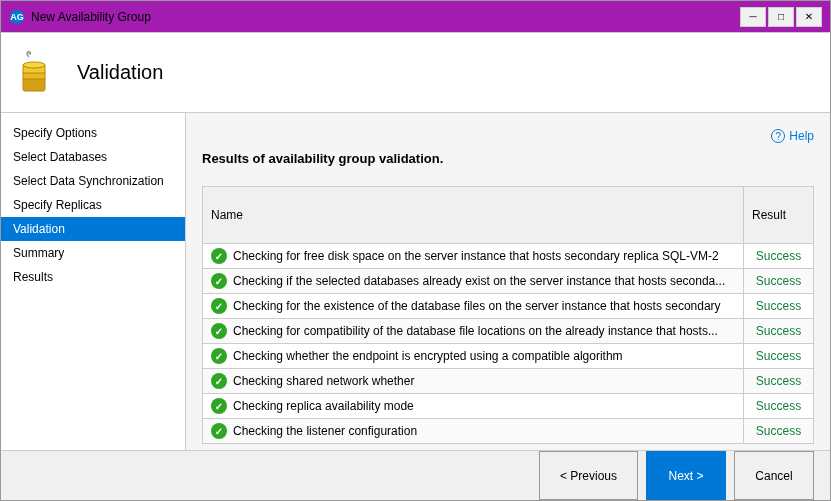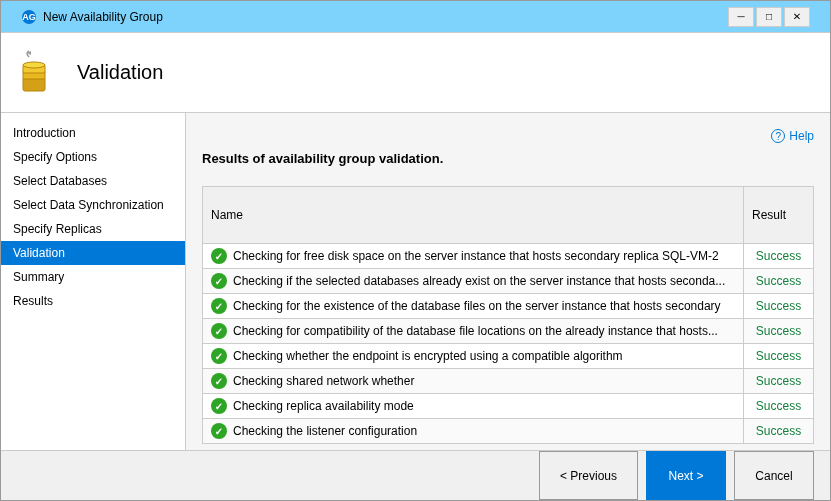--- a/index.html
+++ b/index.html
@@ -9,25 +9,25 @@
       width: 831px;
       height: 501px;
       background: #f0f0f0;
       border: 1px solid #999;
       display: flex;
       flex-direction: column;
       box-shadow: 2px 2px 8px rgba(0,0,0,0.3);
     }
 
     .title-bar {
-      background: #7dd3fc;
+      background: #a21caf;
       height: 32px;
       display: flex;
       align-items: center;
-      padding: 0 20px;
+      padding: 0 8px;
       border-bottom: 1px solid #ccc;
       flex-shrink: 0;
     }
 
     .title-bar-icon {
       width: 16px;
       height: 16px;
       margin-right: 6px;
     }
 
@@ -271,21 +271,20 @@
 
       <path d="M 12 8 Q 8 4 12 2" stroke="#999" stroke-width="1.5" fill="none"></path>
       <path d="M 10 4 L 14 2 L 14 6" fill="#999"></path>
     </svg>
     <span class="header-title">Validation</span>
   </div>
 
   <div class="content">
 
     <div class="sidebar">
-      <div class="sidebar-item">Introduction</div>
       <div class="sidebar-item">Specify Options</div>
       <div class="sidebar-item">Select Databases</div>
       <div class="sidebar-item">Select Data Synchronization</div>
       <div class="sidebar-item">Specify Replicas</div>
       <div class="sidebar-item active">Validation</div>
       <div class="sidebar-item">Summary</div>
       <div class="sidebar-item">Results</div>
     </div>
 
     <div class="main">

